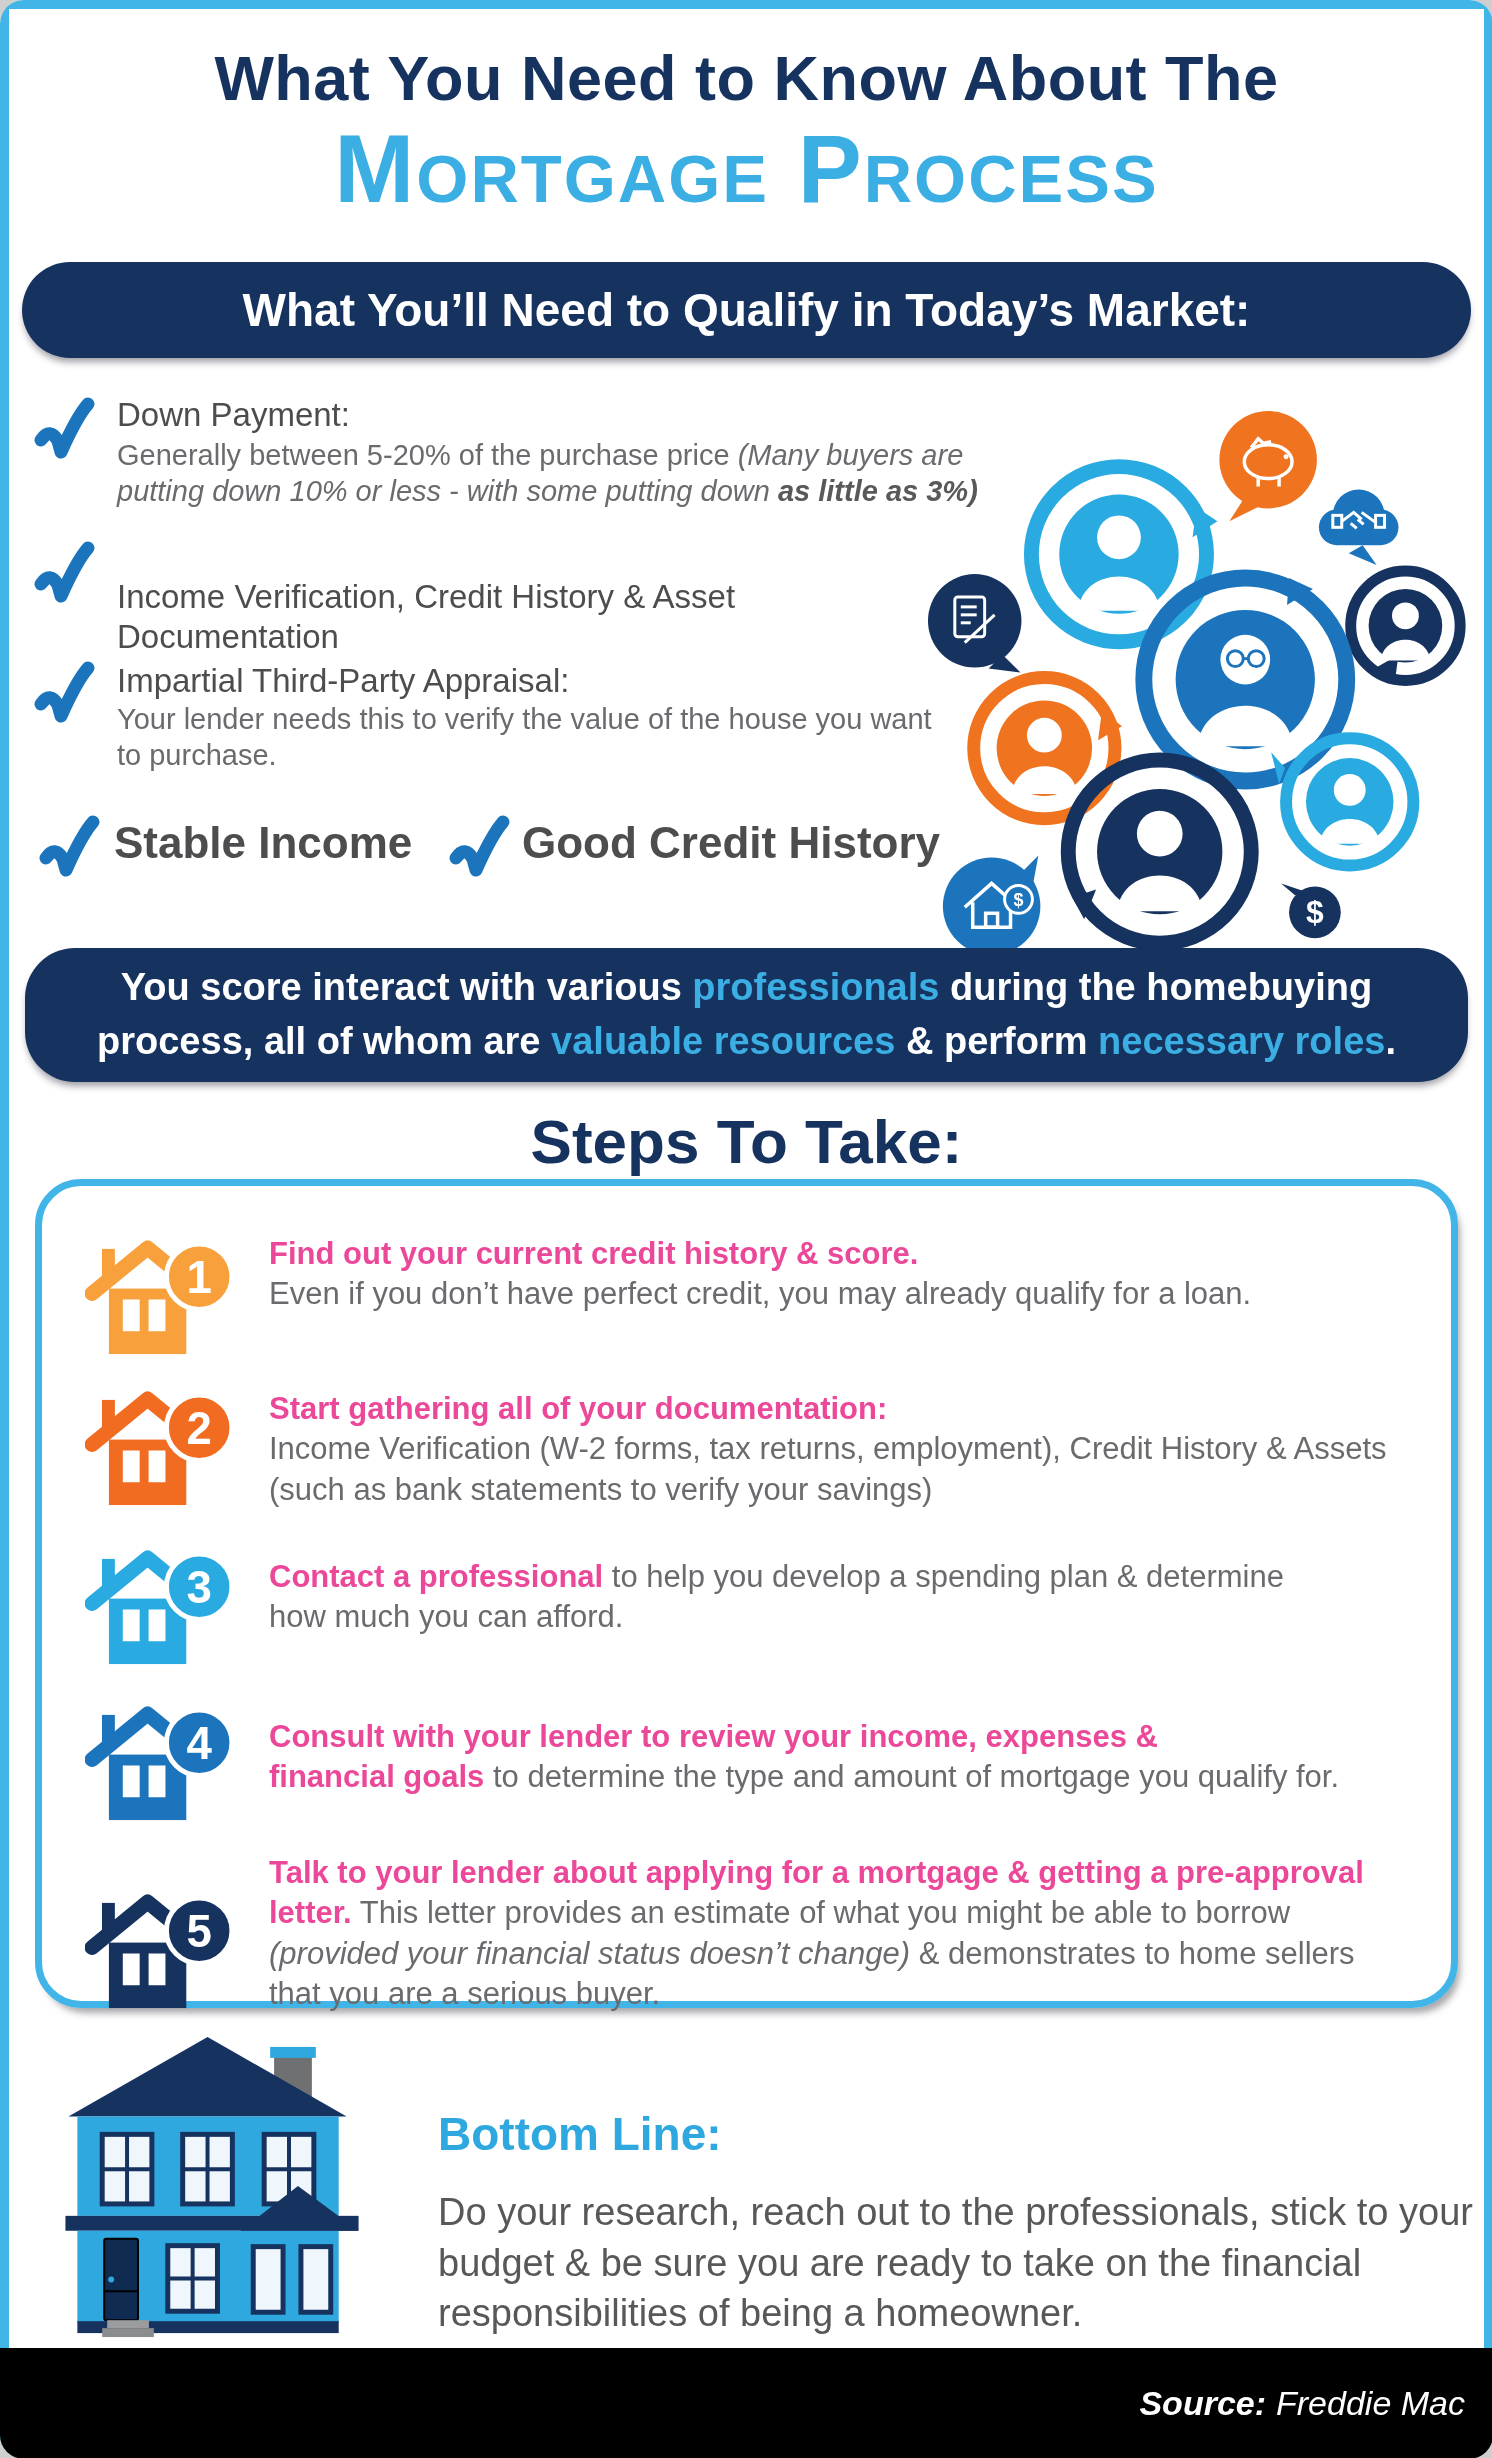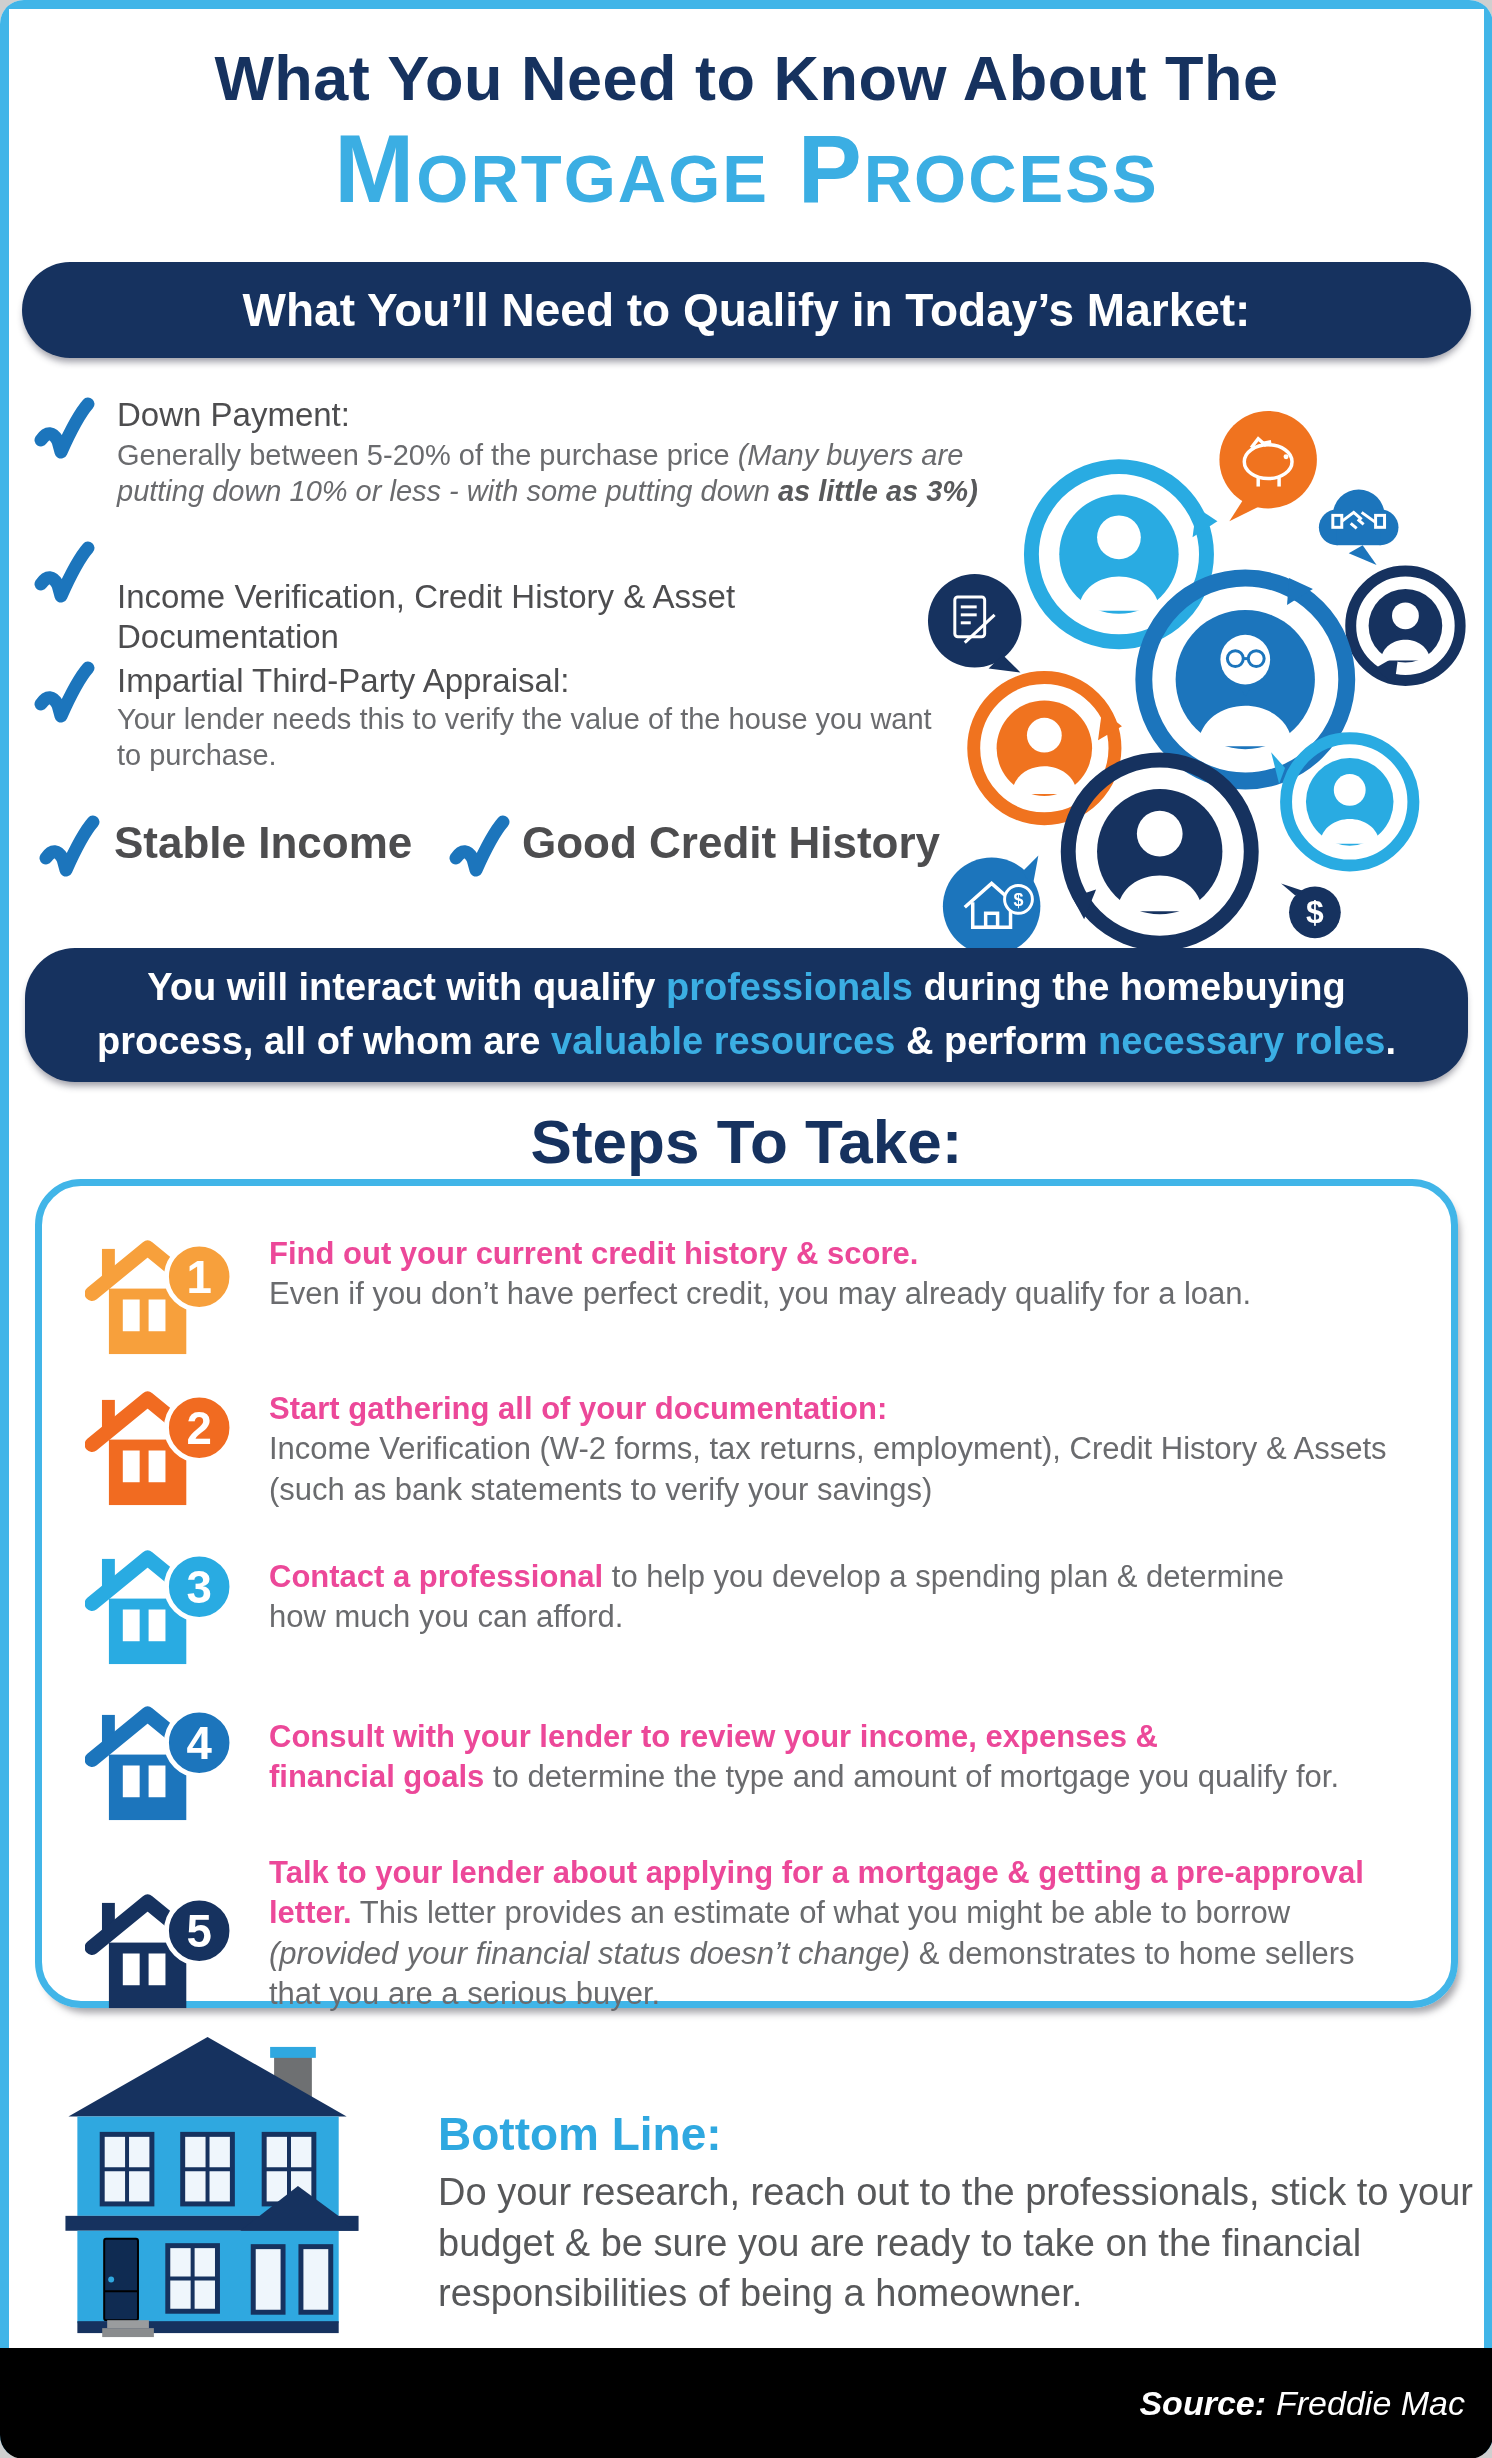--- a/index.html
+++ b/index.html
@@ -33,21 +33,21 @@
   .step-row .cf{fill:var(--c,#999);}
   .step-row .cs{stroke:var(--c,#999);}
   .step-icon{position:absolute;left:0;}
   .step-content{position:absolute;left:184px;font-size:31px;line-height:1.3;color:#6A6B6E;}
   .step-content p{margin:0;}
   .shead{font-weight:700;color:#ec4899;}
   .sb-it{font-style:italic;text-align:right;}
   .svgnum{font-family:"Liberation Sans","DejaVu Sans",sans-serif;}
   
   .bl-head{font-size:46px;font-weight:700;color:#2FA8E0;}
-  .bl-text{font-size:38px;color:#57585A;line-height:1.33;}
+  .bl-text{font-size:38px;color:#57585A;line-height:1.33;margin-top:20px;}
   
   .footer{background:#000;display:flex;align-items:center;justify-content:flex-end;padding-right:28px;color:#fff;font-size:34px;font-style:italic;}
   .footer .lbl{font-weight:700;margin-right:10px;}
 </style>
 </head>
 <body>
 
 <div id="canvas" style="--navy: #16325F; --lblue: #3BAEE3; --border: #41B5E8;">
 
   <div class="abs edge" style="left:0;top:0;width:1493px;height:9px;"></div>
@@ -196,21 +196,21 @@
     </g>
 
     <g>
       <circle cx="402" cy="517" r="26" fill="#16325F"></circle>
       <polygon points="382,500 368,488 392,496" fill="#16325F"></polygon>
       <text class="svgnum" x="402" y="528" text-anchor="middle" font-size="32" font-weight="bold" fill="#fff">$</text>
     </g>
   </svg>
 
   <div class="abs pill" style="left:25px;top:948px;width:1443px;height:134px;">
-    <div class="pill2-line nowrap"><span>You will interact with qualify </span><span class="hl">professionals</span><span> during the homebuying</span></div>
+    <div class="pill2-line nowrap"><span>You score interact with various </span><span class="hl">professionals</span><span> during the homebuying</span></div>
     <div class="pill2-line nowrap"><span>process, all of whom are </span><span class="hl">valuable resources</span><span> &amp; perform </span><span class="hl">necessary roles</span><span>.</span></div>
   </div>
 
   <div class="abs steps-title nowrap" style="top:1106px;">Steps To Take:</div>
 
   <div class="abs steps-box" style="left:35px;top:1179px;width:1423px;height:829px;"></div>
 
   <div class="step-row" style="top: 1234px; width: 1338px; height: 149px; --c: #F7A03C;">
     <svg class="step-icon" style="top:3px;" width="151" height="125" viewBox="0 0 152 126">
       <rect class="cf" x="17" y="12" width="13" height="32"></rect>

